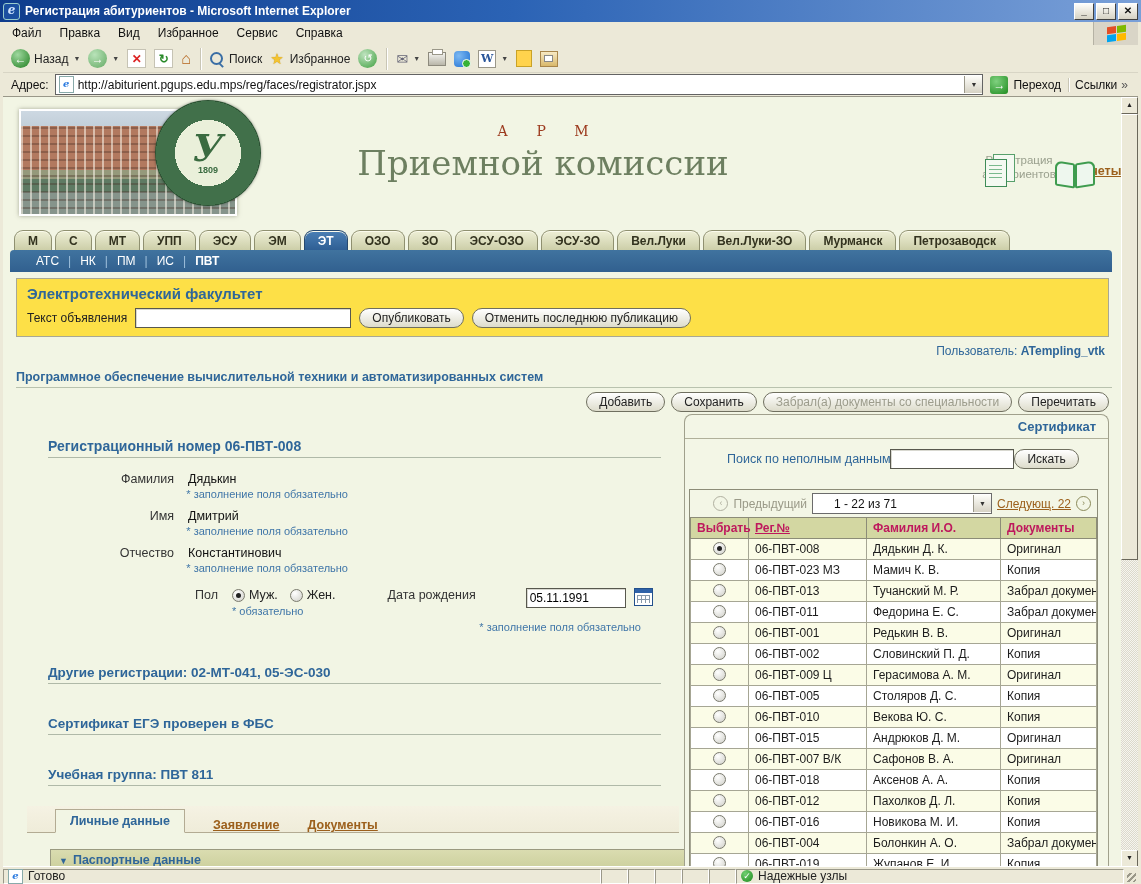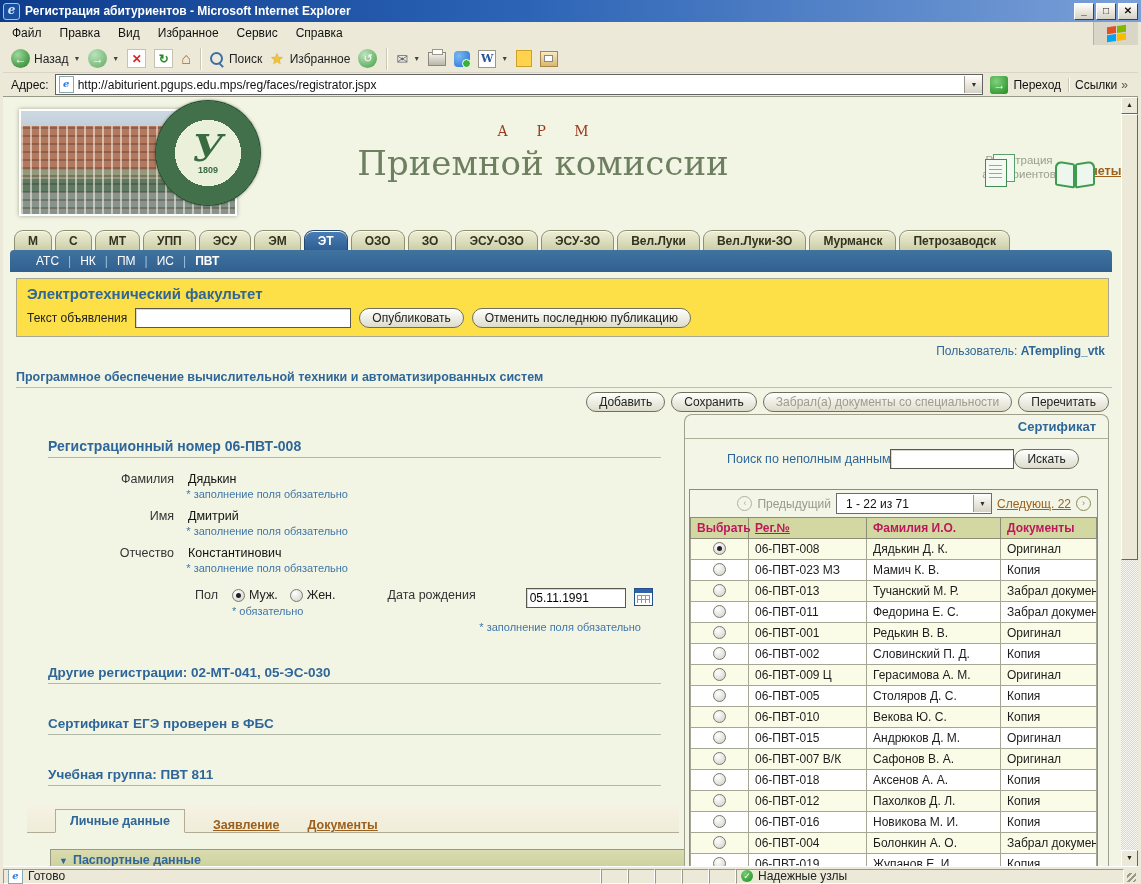--- a/index.html
+++ b/index.html
@@ -182,21 +182,21 @@
   .panel-h{padding:4px 12px 4px;text-align:right;font-weight:bold;color:#2f6699;font-size:13px;
     border-bottom:1px solid #b0b09a}
   .search-row{display:flex;align-items:center;padding:10px 8px 6px 42px;font-size:12.5px;color:#2f6699}
   .twrap{margin:14px 10px 0 4px;border:1px solid #8c8c78}
   .pager{display:flex;align-items:center;justify-content:flex-end;gap:5px;padding:3px 6px;font-size:12px;
     color:#9a9a88;background:#f3f6e6}
   .circ{width:13px;height:13px;border-radius:50%;border:1px solid #b0b0a0;color:#b0b0a0;display:inline-flex;
     align-items:center;justify-content:center;font-size:9px;line-height:1}
   .circ.en{border-color:#8a8a5a;color:#8a8a5a}
   .selbox{display:inline-flex;align-items:center;height:19px;border:1px solid #6b6b6b;background:#fff}
-  .selbox .txt{padding:0 9px;font-size:12px;color:#111;width:118px}
+  .selbox .txt{padding:0 21px;font-size:12px;color:#111;width:118px}
   .selbox .arr{width:17px;height:17px;background:linear-gradient(#fdfdf9,#d6d2c4);border-left:1px solid #9a9789;
     display:flex;align-items:center;justify-content:center;font-size:7px;color:#333}
   table.apps{width:100%;border-collapse:collapse;font-size:12px;table-layout:fixed}
   table.apps th{background:#d3d7a2;color:#be185d;text-align:left;padding:3px 6px;border:1px solid #8c8c78;
     font-size:12px}
   table.apps th.u{text-decoration:underline}
   table.apps td{padding:3px 6px;border:1px solid #a6a694;overflow:hidden;white-space:nowrap;color:#1c1c1c}
   table.apps tr.odd td{background:#fbfce7}
   table.apps tr.even td{background:#fff}
   .c-sel{text-align:center}

